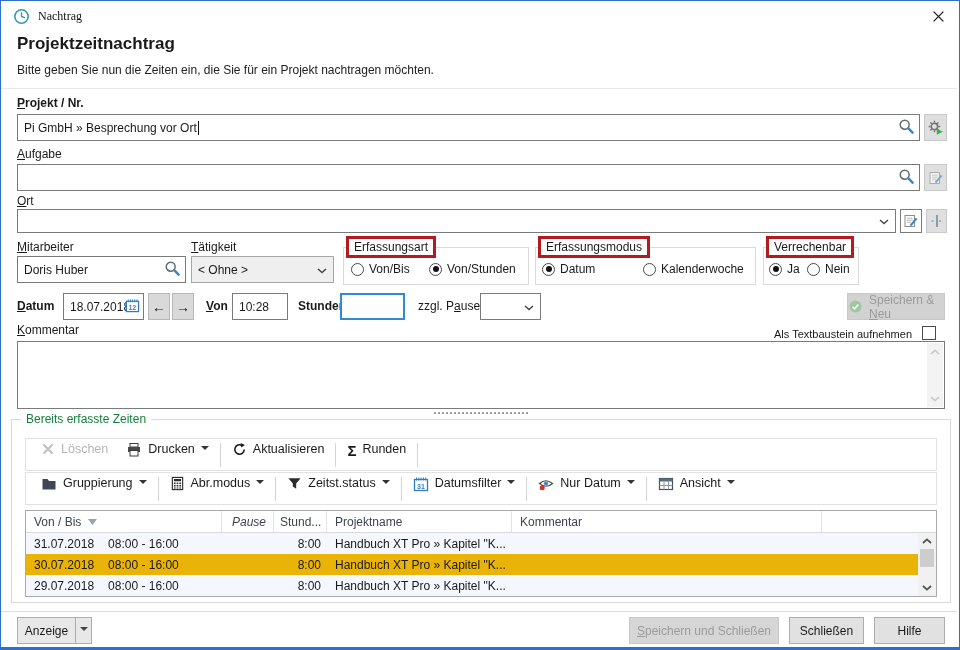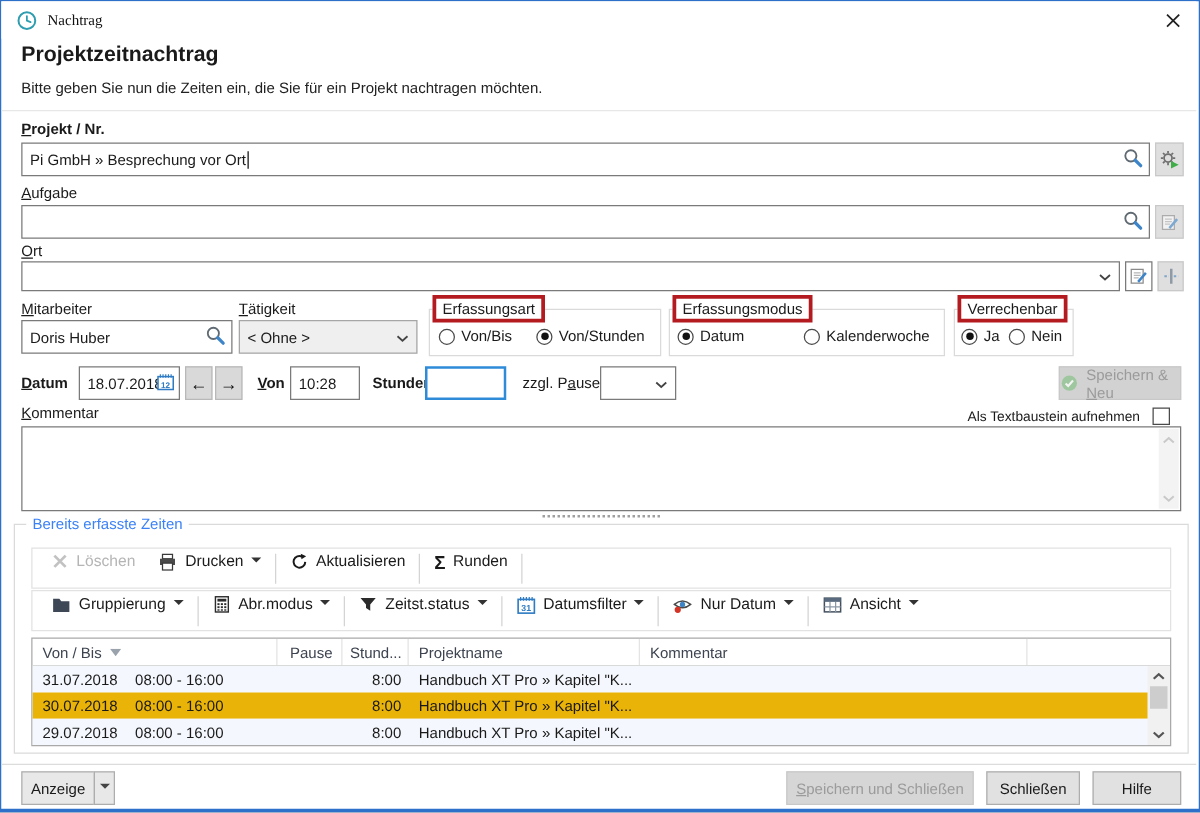--- a/index.html
+++ b/index.html
@@ -269,21 +269,21 @@
       <div class="scroll-chev abs" style="bottom:0;left:0;right:0;">
           <svg width="10" height="6" viewBox="0 0 10 6">
             <path d="M1 1l4 3.6L9 1" stroke="#c9c9c9" fill="none" stroke-width="1.6"></path>
           </svg>
         </div>
     </div>
   </div>
   <div class="abs" style="left:433px;top:411px;width:94px;height:0;border-top:2px dotted #9f9f9f;"></div>
 
   <div class="fieldset" style="left:10px;top:418px;width:940px;height:184px;"></div>
-  <div class="lbl" style="left:20px;top:411px;background:#fff;padding:0 5px;color:#3b82f6;">Bereits erfasste Zeiten</div>
+  <div class="lbl" style="left:20px;top:411px;background:#fff;padding:0 5px;color:#15803d;">Bereits erfasste Zeiten</div>
 
   <div class="tbar" style="left:24px;top:437px;width:912px;height:33px;">
     <div class="tbtn disabled">
       <span style="display:flex;">
           <svg width="14" height="14" viewBox="0 0 14 14">
             <path d="M2.5 2.5l9 9M11.5 2.5l-9 9" stroke="#c2c2c2" stroke-width="2.2"></path>
           </svg>
         </span>
       <span>Löschen</span>
     </div>
@@ -400,21 +400,21 @@
 
     <div style="display:flex;height:22px;border-bottom:1px solid #d9d9d9;color:#3d4450;">
       <div class="cell" style="width:196px;padding-left:8px;gap:7px;">
         <span>Von / Bis</span>
         <span style="display:flex;">
             <svg width="9" height="6" viewBox="0 0 9 6">
               <path d="M0 0h9L4.5 6z" fill="#9aa2ab"></path>
             </svg>
           </span>
       </div>
-      <div class="cell" style="width:52px;justify-content:flex-end;padding-right:7px;">
+      <div class="cell" style="width:52px;justify-content:flex-end;padding-right:7px;font-style:italic;">
           <span>Pause</span>
         </div>
       <div class="cell" style="width:53px;padding-left:6px;">
           <span>Stund...</span>
         </div>
       <div class="cell" style="width:185px;padding-left:8px;">
           <span>Projektname</span>
         </div>
       <div class="cell" style="width:310px;padding-left:8px;">
           <span>Kommentar</span>

